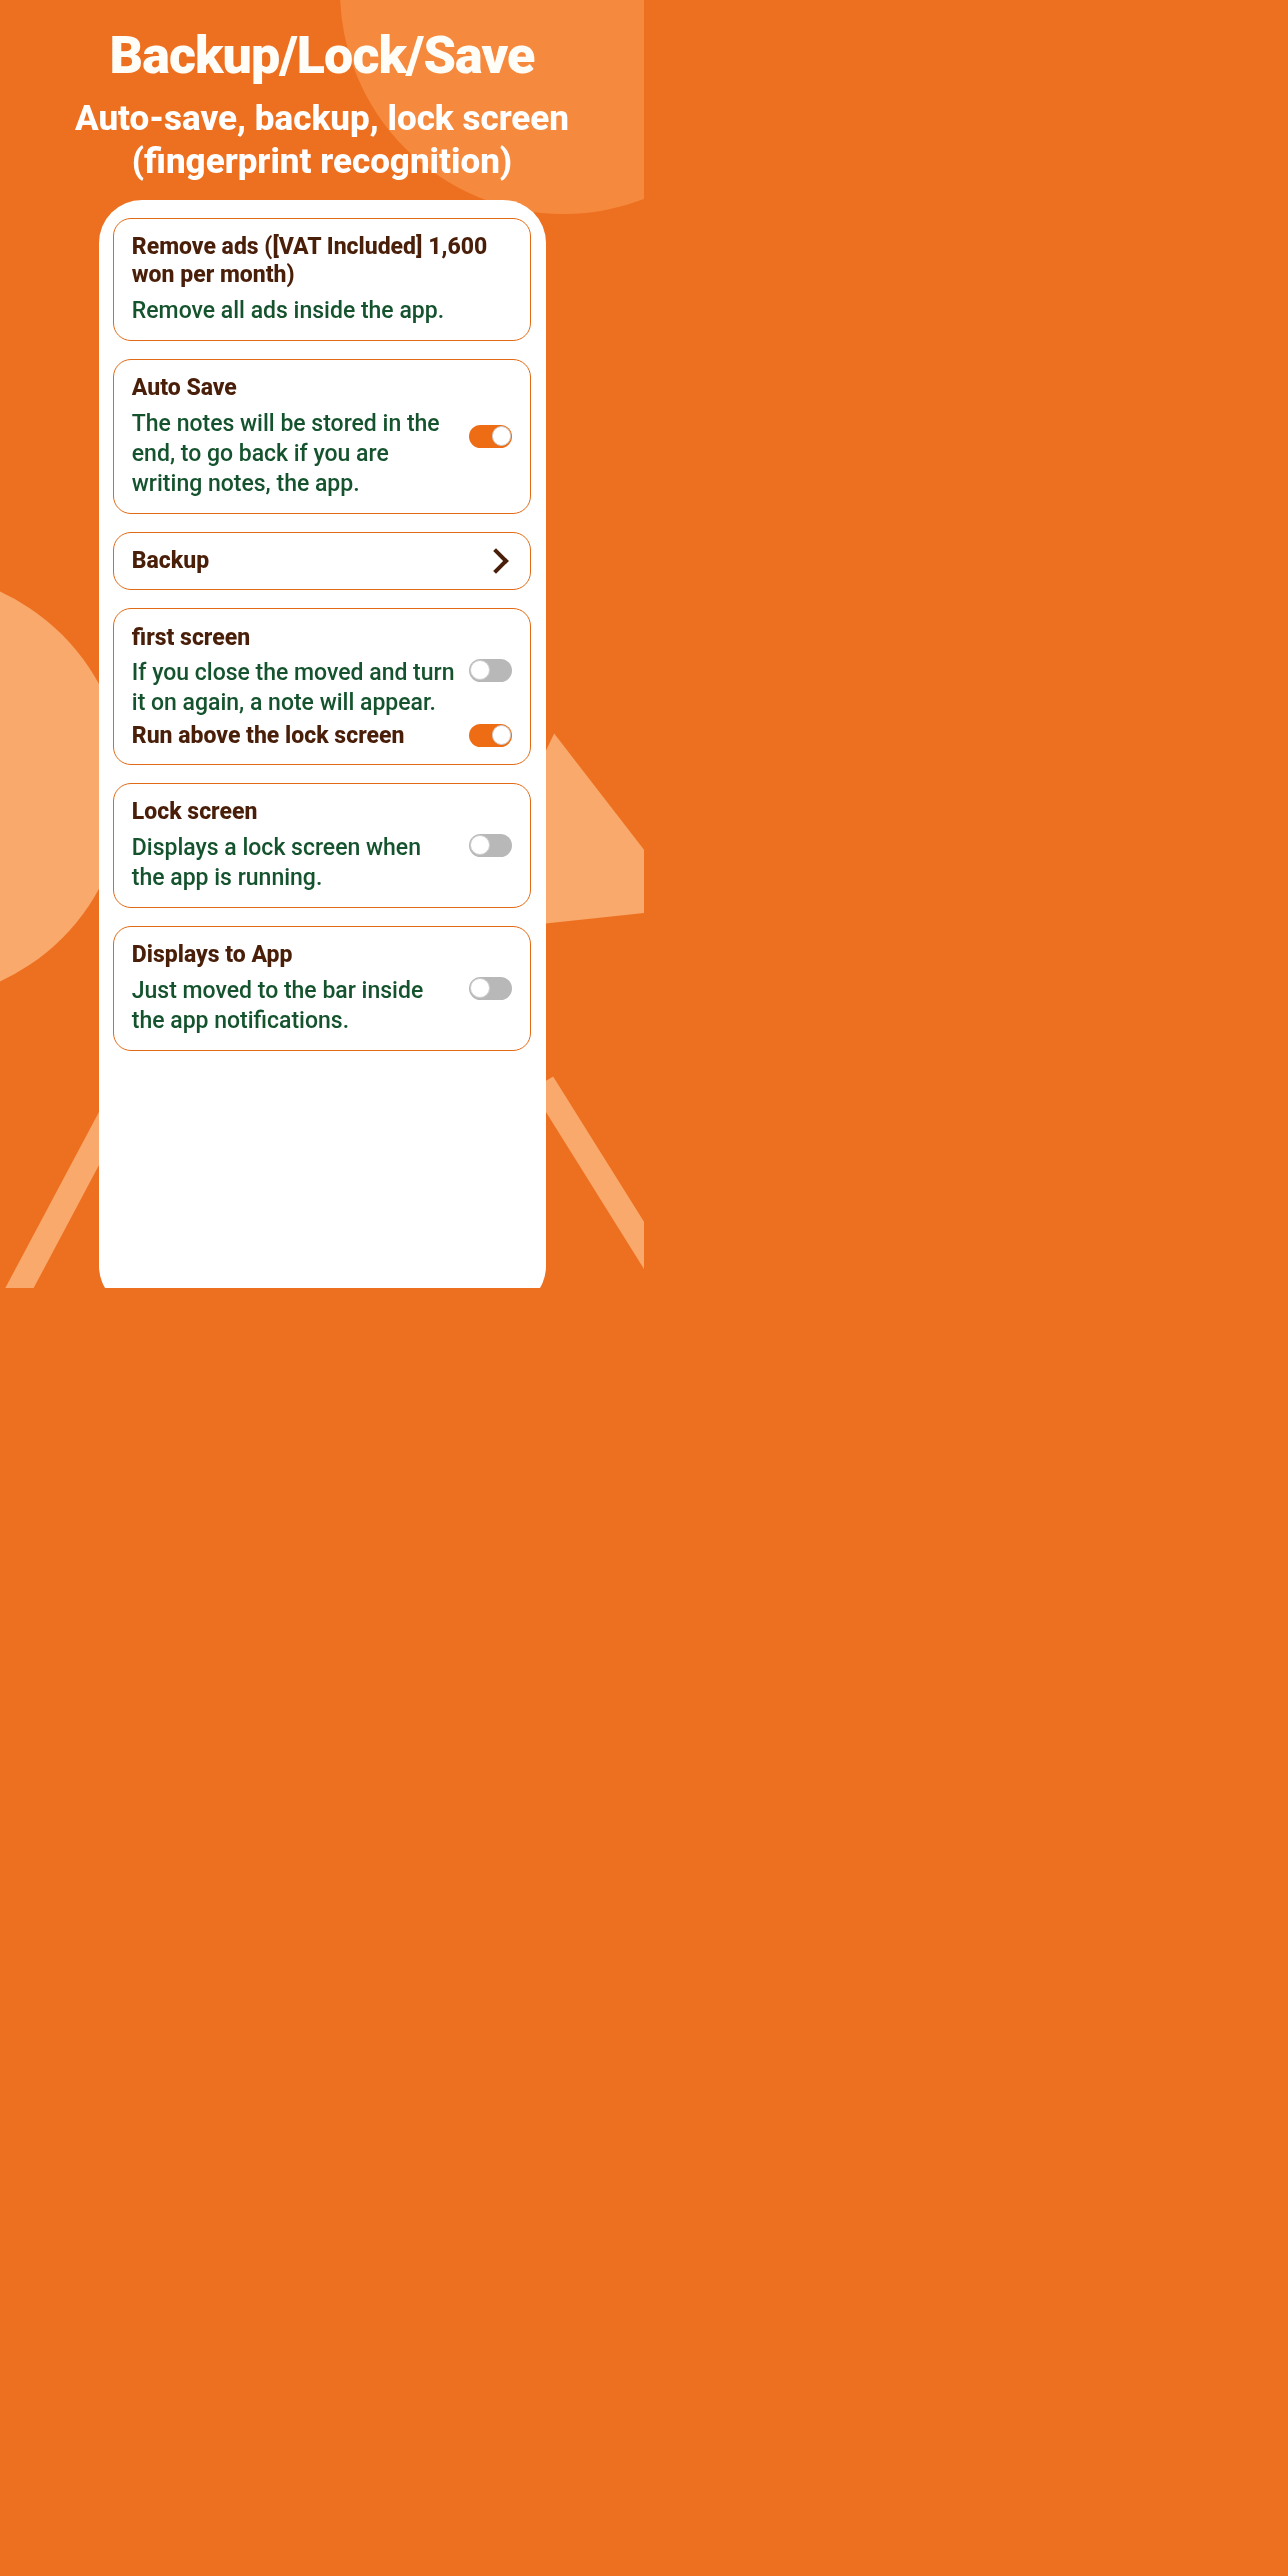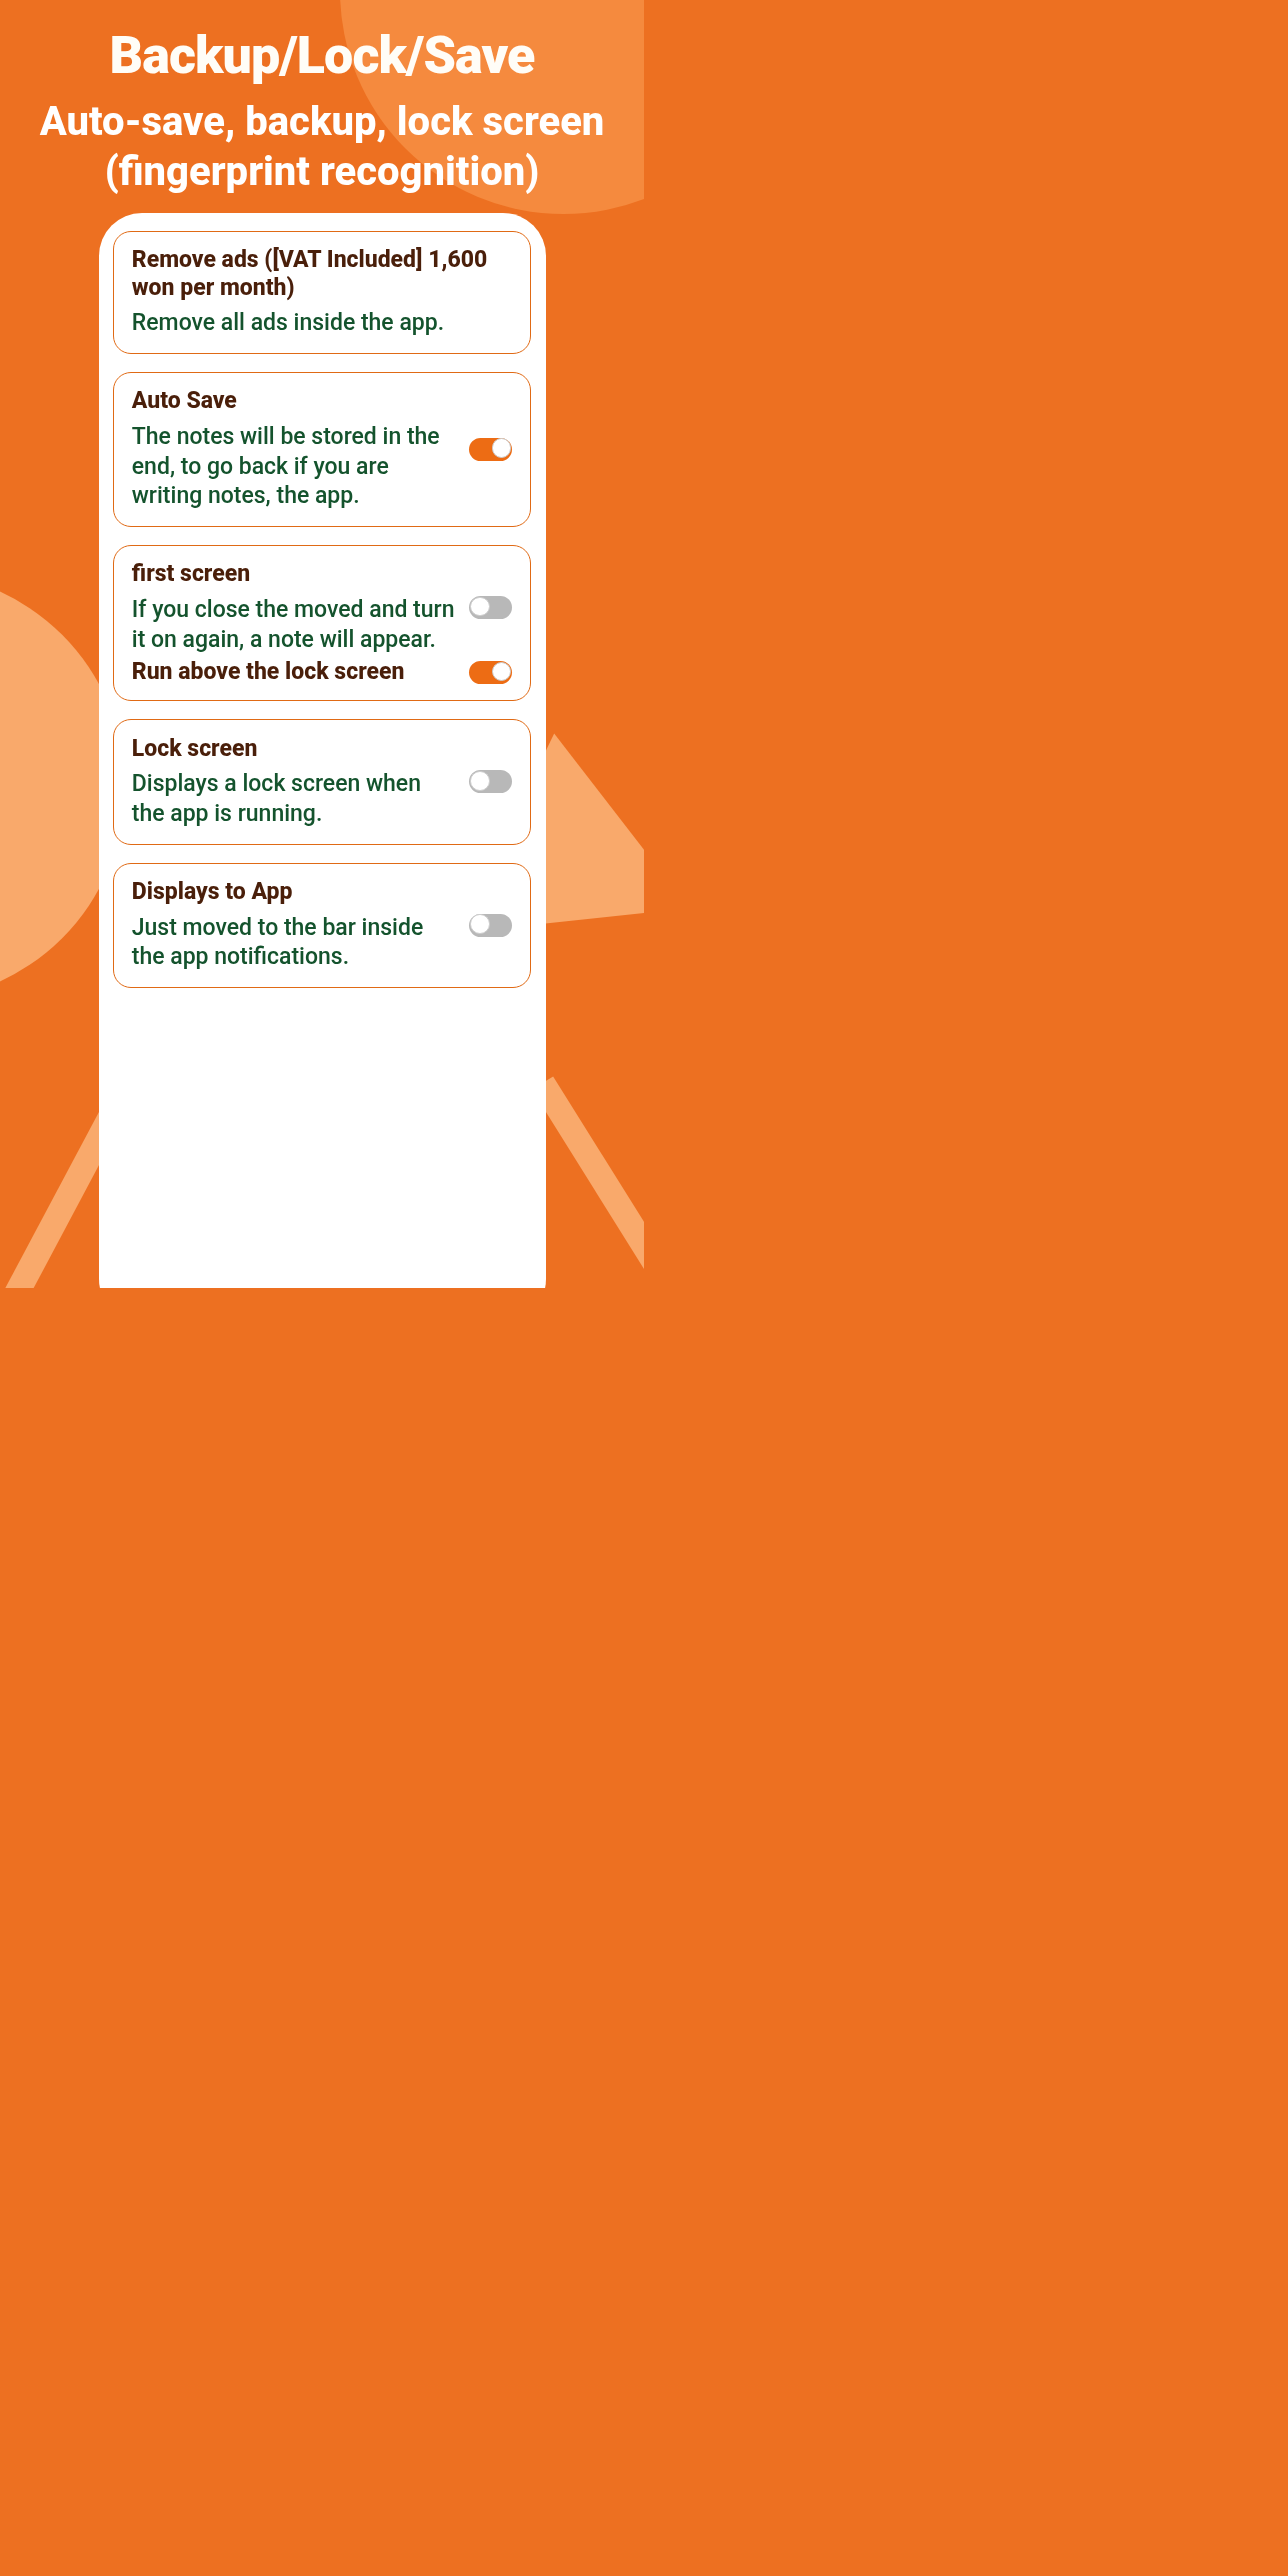--- a/index.html
+++ b/index.html
@@ -57,21 +57,21 @@
     z-index: 2;
   }
   .title {
     color: #FFFDF7;
     font-size: 52px;
     font-weight: 900;
     letter-spacing: -0.9px;
   }
   .subtitle {
     color: #FFFFFF;
-    font-size: 40px;
+    font-size: 35px;
     font-weight: 800;
     line-height: 1.25;
     margin-top: 10.7px;
   }
   .phone {
     position: relative;
     width: 447px;
     margin: 16px auto 0;
     background: #FFFFFF;
     border-radius: 43px;
@@ -174,20 +174,28 @@
       <div class="text-col">
         <div class="item-title">Auto Save</div>
         <div class="item-sub">The notes will be stored in the end, to go back if you are writing notes, the app.</div>
       </div>
       <div class="toggle on">
           <div class="knob"></div>
         </div>
     </div>
   </div>
 
+  <div class="card">
+    <div class="row">
+      <div class="text-col">
+        <div class="item-title">Backup</div>
+      </div>
+      <div class="chevron"></div>
+    </div>
+  </div>
 
   <div class="card">
     <div class="row">
       <div class="text-col">
         <div class="item-title">first screen</div>
         <div class="item-sub">If you close the moved and turn it on again, a note will appear.</div>
       </div>
       <div class="toggle off">
           <div class="knob"></div>
         </div>

